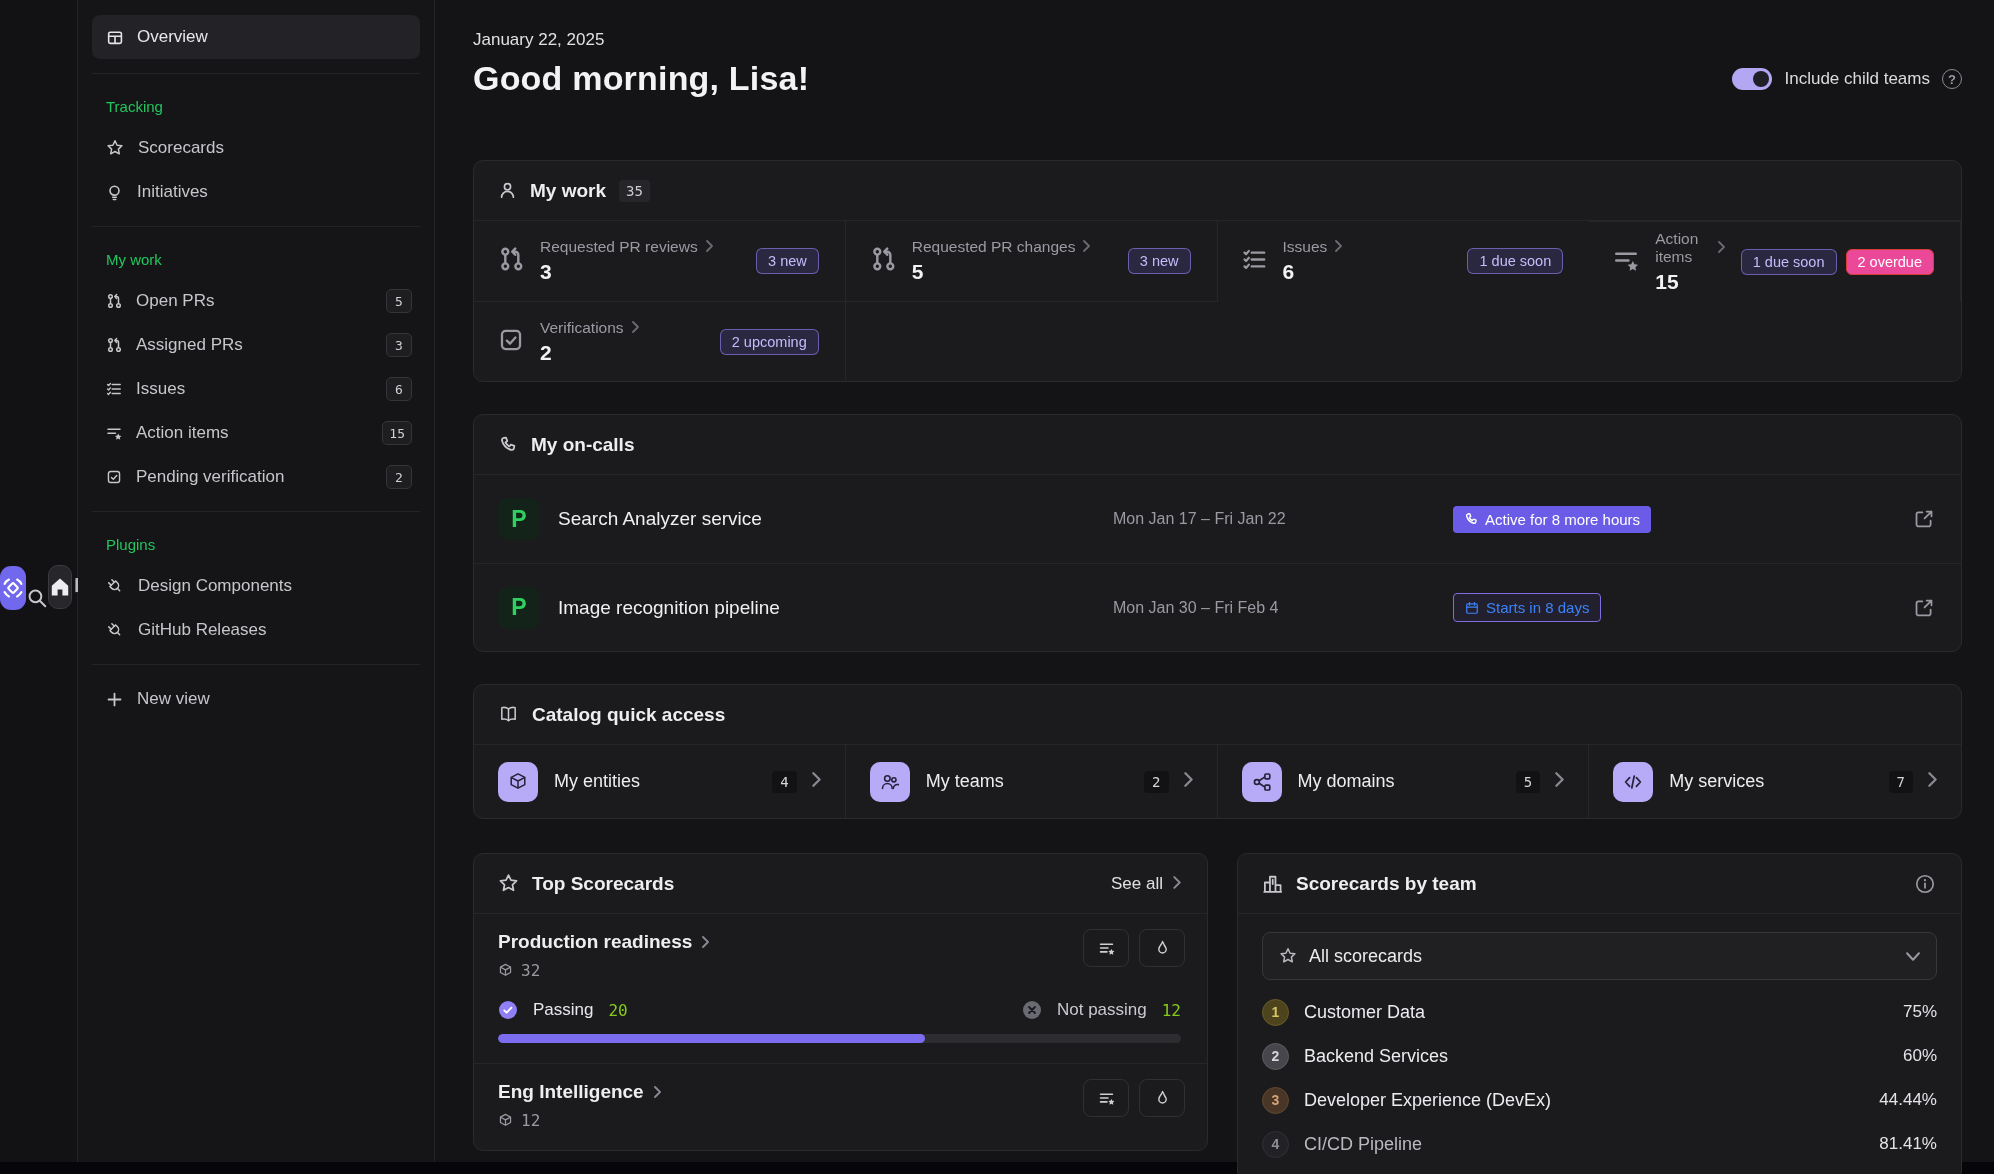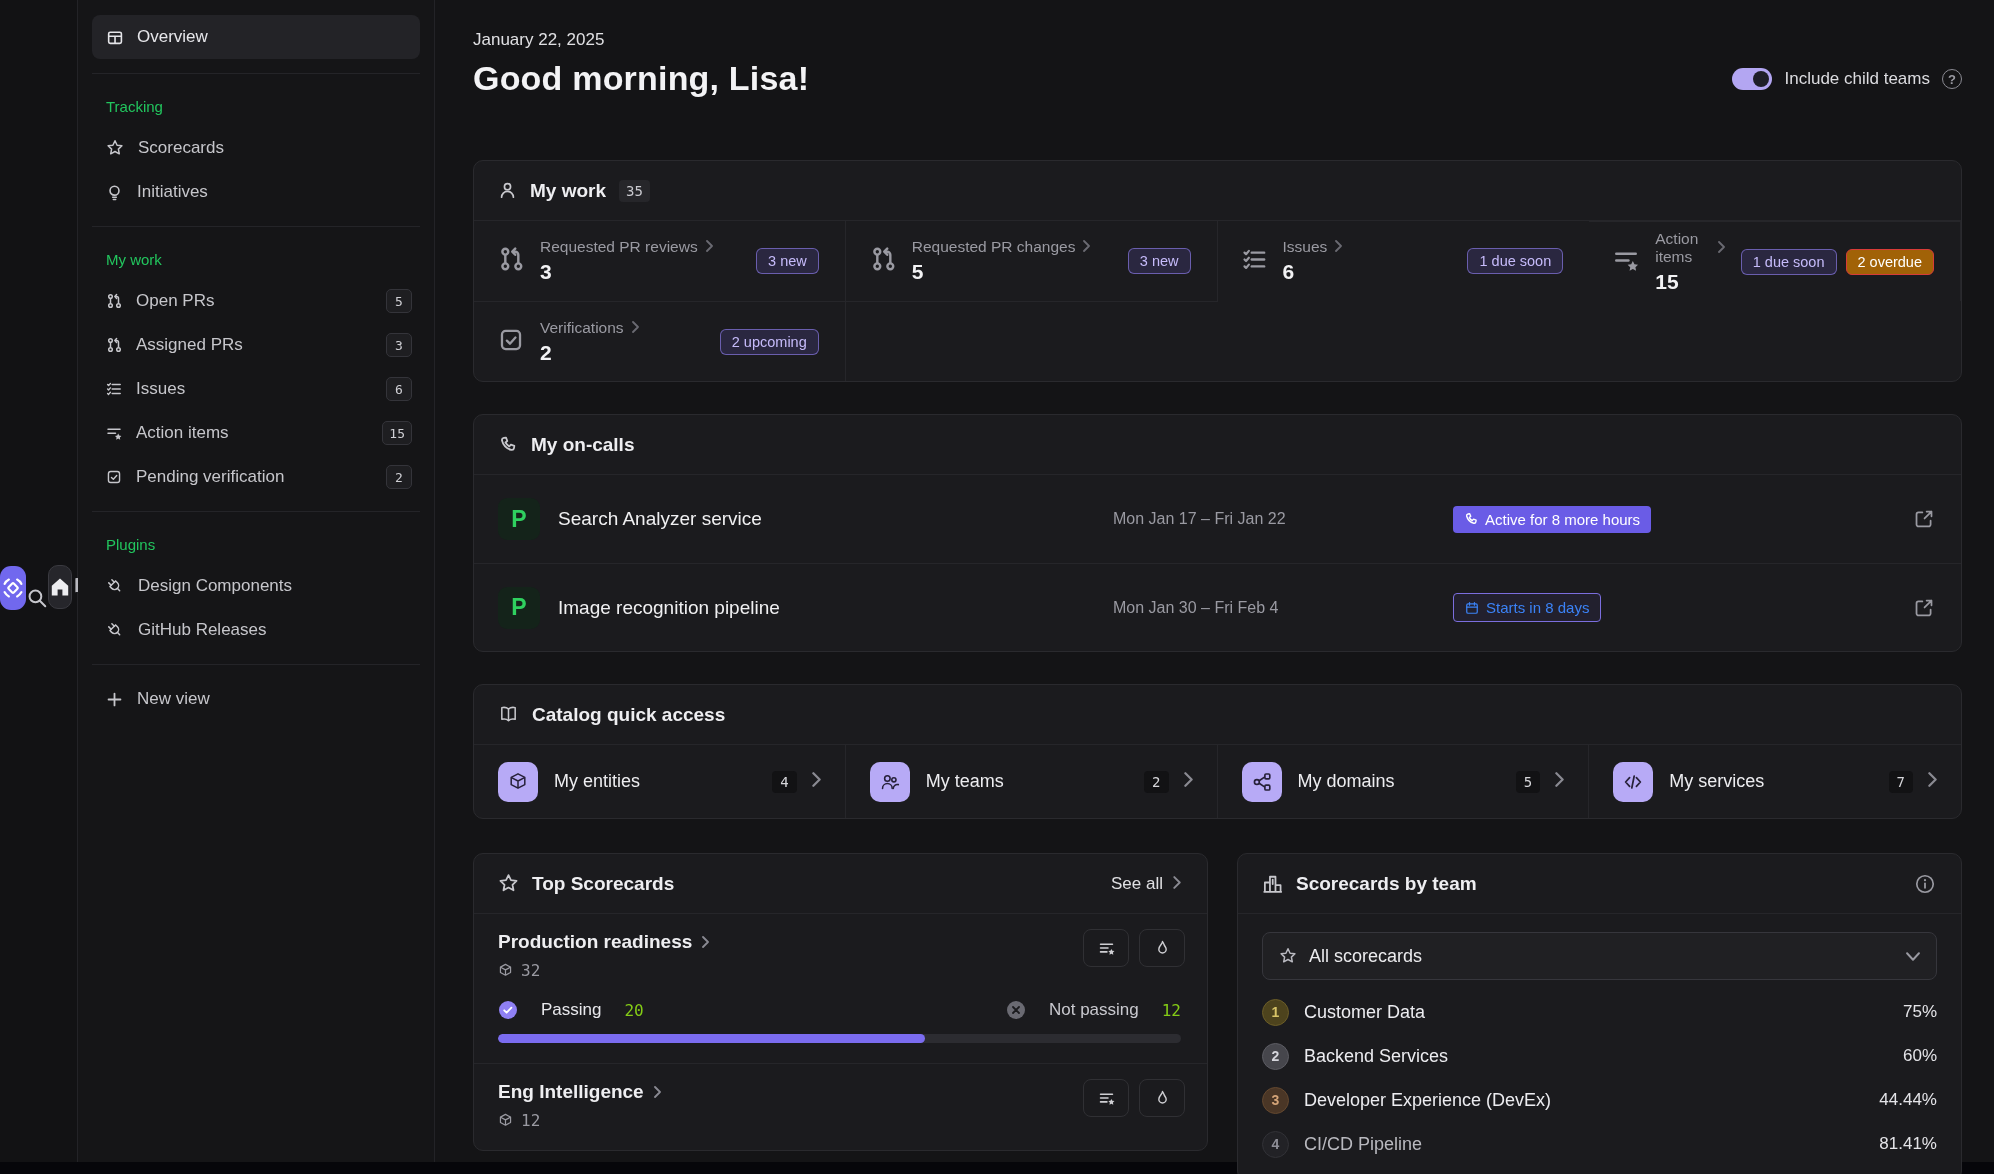--- a/index.html
+++ b/index.html
@@ -71,21 +71,21 @@
     border-right:1px solid #26262a; cursor:pointer; }
   .mw-cell:nth-child(3n) { border-right:none; }
   .mw-cell:nth-child(n+4) { border-top:1px solid #26262a; }
   .mw-cell .tico { color:#9a9aa2; }
   .tile-label { display:flex; align-items:center; gap:8px; font-size:15.5px; color:#9a9aa2; }
   .tile-label .chev { color:#6a6a72; }
   .tile-value { font-size:21px; font-weight:700; color:#f2f2f4; margin-top:4px; }
   .badges { margin-left:auto; display:flex; gap:9px; }
   .pill { font-size:14.5px; padding:4px 11px; border-radius:6px; white-space:nowrap; }
   .pill.purple { color:#c6bbfa; background:rgba(122,108,240,.16); border:1px solid rgba(140,125,235,.65); }
-  .pill.red { color:#ffffff; background:#a16207; border:1px solid #d83c38; }
+  .pill.red { color:#ffffff; background:#ec4899; border:1px solid #d83c38; }
 
   
   .oncall-row { height:88px; display:flex; align-items:center; padding:0 26px 0 24px; cursor:pointer; }
   .oncall-row + .oncall-row { border-top:1px solid #26262a; }
   .ptile { width:42px; height:42px; border-radius:9px; background:#14231a; color:#2fd05f;
     font-size:23px; font-weight:800; display:flex; align-items:center; justify-content:center; flex:none; }
   .oc-name { font-size:19px; color:#f0f0f2; margin-left:18px; flex:1; }
   .oc-range { width:340px; font-size:16px; color:#9a9aa2; }
   .oc-badge-zone { width:460px; display:flex; }
   .obadge { display:inline-flex; align-items:center; gap:7px; font-size:15px; padding:5px 11px; border-radius:4px; }
@@ -115,21 +115,21 @@
   .sc-row { position:relative; padding:17px 26px 20px 24px; cursor:pointer; }
   .sc-row + .sc-row { border-top:1px solid #26262a; }
   .sc-name { display:flex; align-items:center; gap:10px; font-size:19px; font-weight:600; color:#eeeef1; }
   .sc-name .chev { color:#8a8a92; }
   .sc-ents { display:flex; align-items:center; gap:8px; margin-top:8px; color:#9a9aa2; }
   .sc-ents .num { font-size:16px; font-family:"DejaVu Sans Mono", monospace; }
   .sc-actions { position:absolute; right:22px; top:15px; display:flex; gap:10px; }
   .sq-btn { width:46px; height:38px; border:1px solid #303034; border-radius:8px; background:none;
     color:#cfcfd3; display:flex; align-items:center; justify-content:center; cursor:pointer; }
   .pass-row { display:flex; align-items:center; margin-top:20px; }
-  .pass-left, .pass-right { display:flex; align-items:center; gap:23px; }
+  .pass-left, .pass-right { display:flex; align-items:center; gap:15px; }
   .pass-right { margin-left:auto; }
   .pass-word { font-size:17px; color:#e8e8ec; }
   .pass-word.dim { color:#c9c9cf; }
   .pass-num { font-size:16px; color:#84cc16; font-family:"DejaVu Sans Mono", monospace; }
   .bar { margin-top:14px; height:9px; border-radius:5px; background:#2c2c31; overflow:hidden; }
   .bar-fill { height:100%; border-radius:5px; background:#7b6cf0; }
 
   
   .bt-body { padding:18px 24px 14px; }
   .dropdown { height:48px; border:1px solid #36363c; border-radius:8px; background:#202023;

